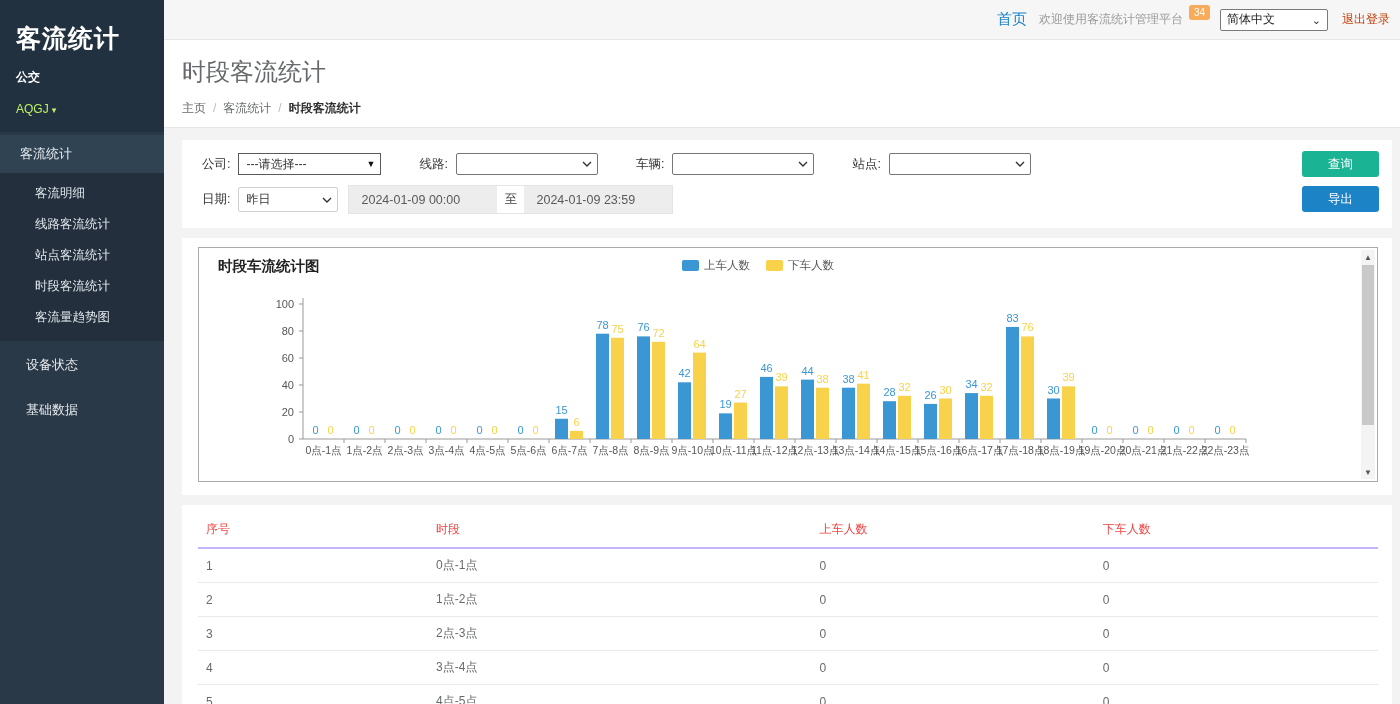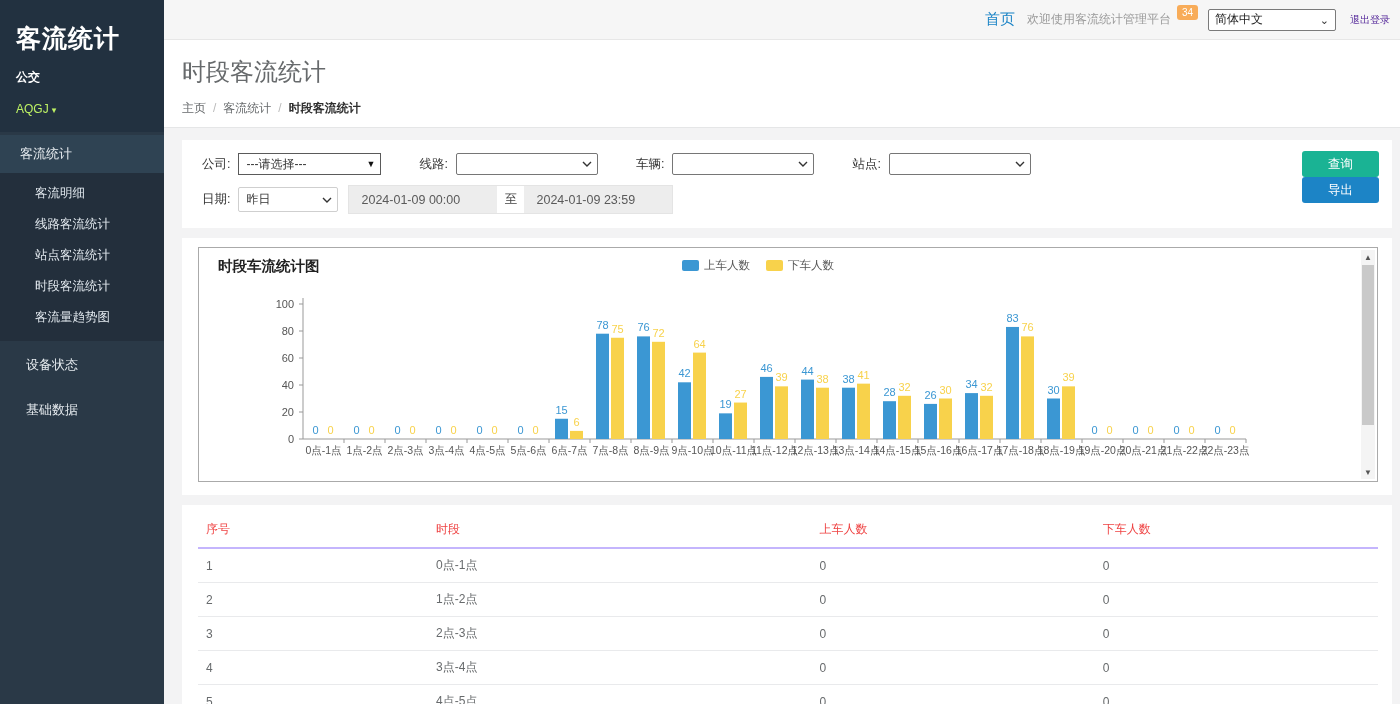--- a/index.html
+++ b/index.html
@@ -23,25 +23,25 @@
 
   
   .main { position:absolute; left:164px; top:0; width:1236px; height:704px; }
 
   .topbar { height:40px; background:#f6f6f6; border-bottom:1px solid #e7e7e7;
     display:flex; align-items:center; justify-content:flex-end; padding-right:10px; }
   .home-link { color:#1c84c6; font-size:15px; margin-right:12px; cursor:pointer; }
   .welcome { color:#9a9a9a; font-size:12px; }
   .badge { background:#f8ac59; color:#fff; font-size:10px; border-radius:3px;
     padding:2px 5px; margin:0 10px 0 6px; position:relative; top:-7px; }
-  .lang-select { width:128px; height:22px; background:#fff; border:1px solid #7a7a7a;
+  .lang-select { width:108px; height:22px; background:#fff; border:1px solid #7a7a7a;
     border-radius:2px; font-size:12px; color:#222; display:flex; align-items:center;
     justify-content:space-between; padding:0 6px; margin-right:14px; cursor:pointer; }
   .lang-select .chev { font-size:11px; color:#333; line-height:10px; }
-  .logout { color:#4c1d95; font-size:10px; cursor:pointer; white-space:nowrap; }
+  .logout { color:#c2410c; font-size:12px; cursor:pointer; white-space:nowrap; }
 
   .heading { background:#fff; padding:16px 0 10px 18px; border-bottom:1px solid #e5e6e7; }
   .page-title { font-size:24px; font-weight:normal; color:#676a6c; margin-bottom:12px; }
   .breadcrumb { font-size:12px; color:#676a6c; }
   .breadcrumb .sep { color:#bbb; margin:0 7px; }
   .breadcrumb .crumb { cursor:pointer; }
   .breadcrumb .active { font-weight:bold; color:#2f2f2f; cursor:default; }
 
   .content { padding:12px 8px 0 18px; }
   .panel { background:#fff; }
@@ -59,21 +59,21 @@
   .sel-plain { width:142px; height:22px; border:1px solid #767676; border-radius:2px; }
   .chev-svg { width:10px; height:6px; }
   .sel-date { width:100px; height:25px; border:1px solid #cfcfcf; border-radius:2px; }
   .date-group { display:flex; align-items:stretch; height:29px; margin-left:10px;
     border:1px solid #e4e4e4; }
   .date-input { width:148px; background:#ededed; color:#5a5a5a; font-size:12.5px;
     display:flex; align-items:center; padding-left:12px; cursor:default; }
   .date-sep { width:27px; background:#fff; color:#444; font-size:12.5px;
     display:flex; align-items:center; justify-content:center; }
   .filter-buttons { position:absolute; right:13px; top:11px; display:flex;
-    flex-direction:column; }
+    flex-direction:column; gap:9px; }
   .btn { width:77px; height:26px; border:none; border-radius:3px; color:#fff;
     font-size:12.5px; cursor:pointer; font-family:inherit; }
   .btn-query { background:#1ab394; }
   .btn-export { background:#1c84c6; }
 
   
   .chart-panel { padding:9px 14px 13px 16px; margin-bottom:10px; }
   .chart-box { position:relative; border:1px solid #aaa; height:235px; overflow:hidden; }
   .chart-title { position:absolute; left:19px; top:9px; font-size:14.5px;
     font-weight:bold; color:#222; }

